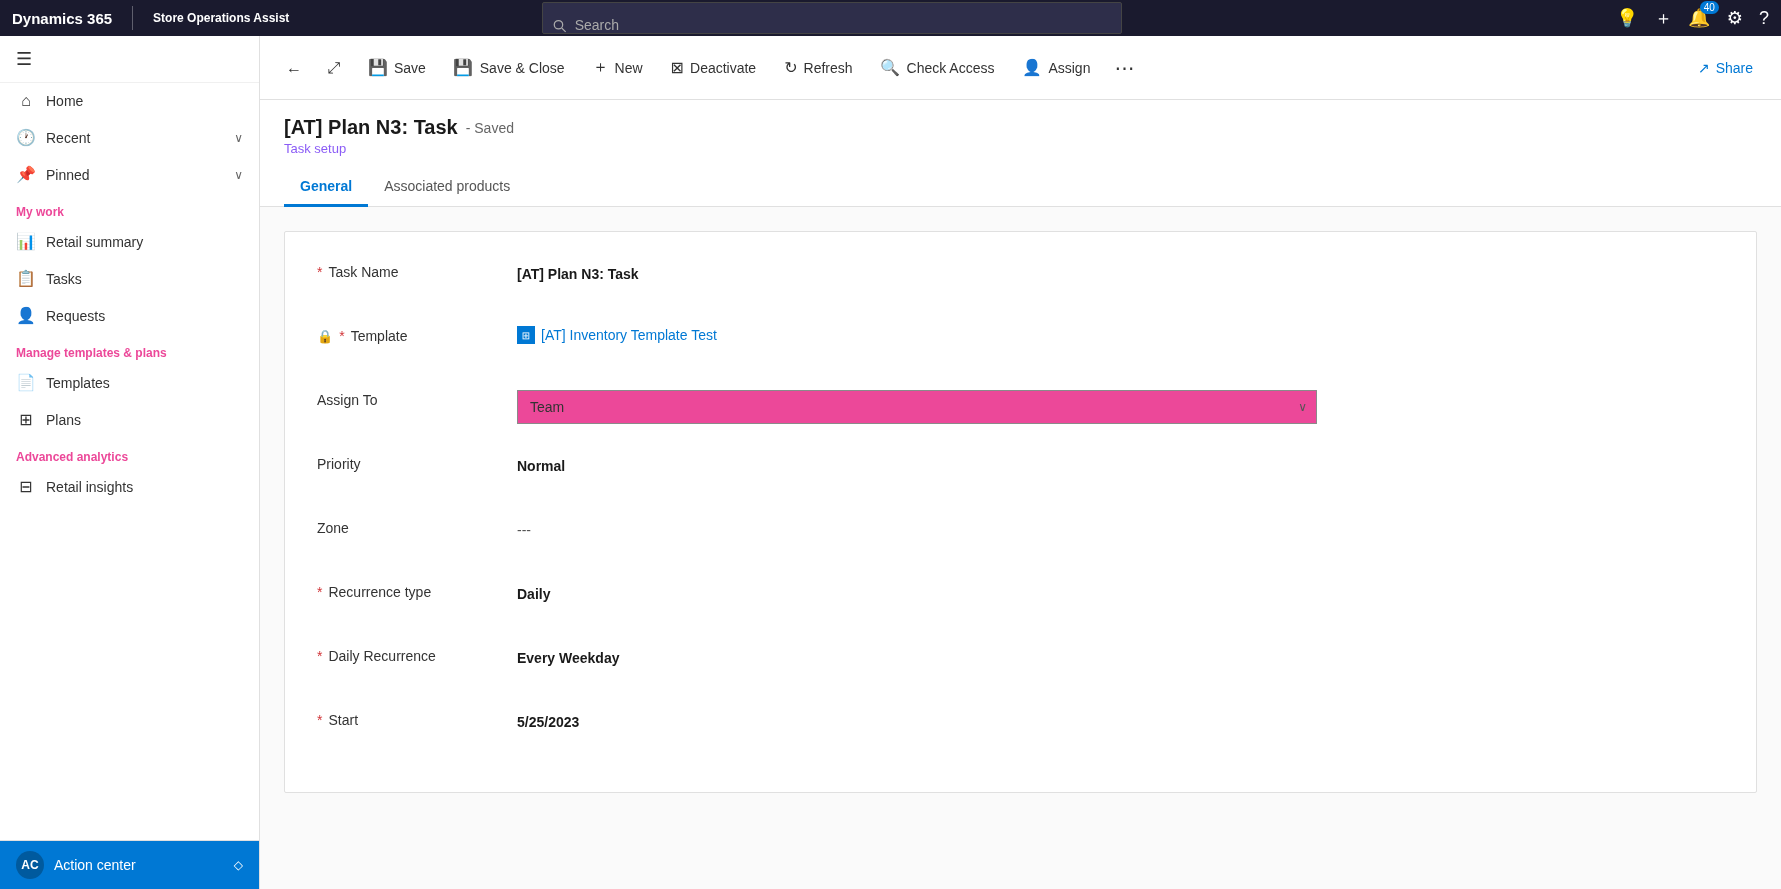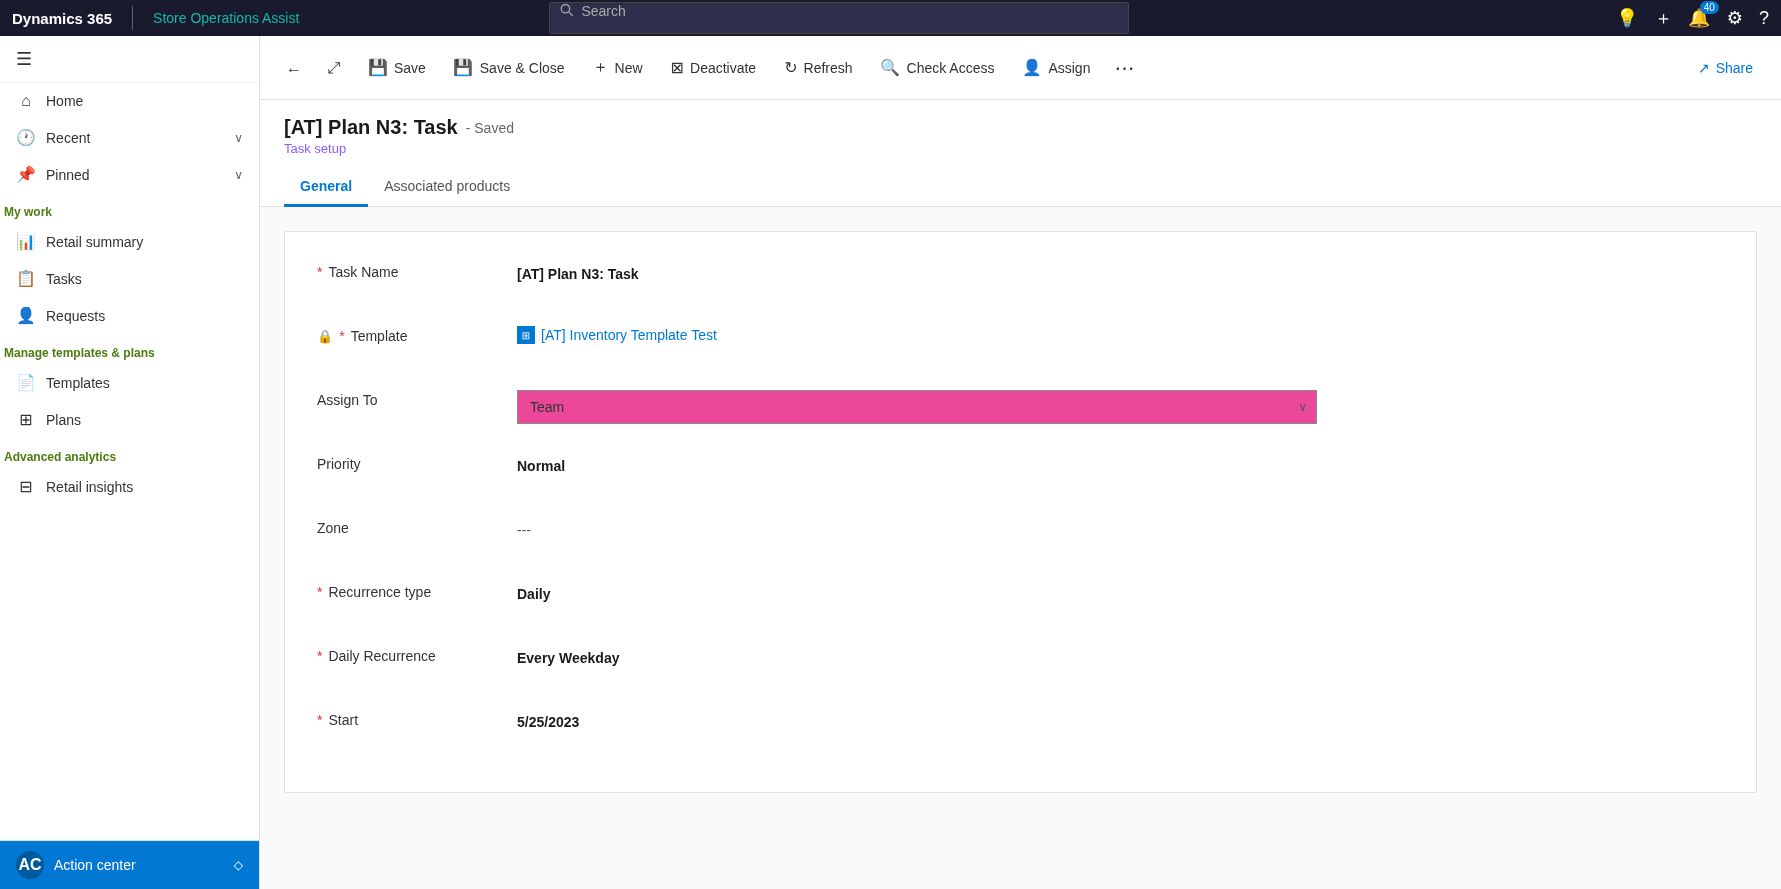--- a/index.html
+++ b/index.html
@@ -21,33 +21,34 @@
       font-size: 15px;
       white-space: nowrap;
     }
     .topbar-divider {
       width: 1px;
       height: 24px;
       background: rgba(255,255,255,0.3);
       margin: 0 8px;
     }
     .topbar-app {
-      color: #14b8a6;
-      font-size: 14px;
+      color: #ffffff;
+      font-size: 12px;
       white-space: nowrap;
+      font-weight: bold;
     }
     .topbar-search {
       flex: 1;
       max-width: 580px;
       margin: 0 auto;
       background: #2e2e4a;
       border: 1px solid #444;
       border-radius: 2px;
       display: flex;
-      align-items: flex-start;
+      align-items: flex-end;
       padding: 0 10px;
       gap: 8px;
       height: 32px;
     }
     .topbar-search input {
       background: transparent;
       border: none;
       outline: none;
       color: #ccc;
       font-size: 14px;
@@ -98,22 +99,22 @@
     }
     .sidebar-hamburger {
       padding: 12px 16px;
       cursor: pointer;
       font-size: 18px;
       color: #333;
       border-bottom: 1px solid #f0f0f0;
     }
     .sidebar-section-label {
       font-size: 12px;
-      color: #4d7c0f;
-      padding: 12px 4px 4px;
+      color: #ec4899;
+      padding: 12px 16px 4px;
       font-weight: 600;
       text-transform: none;
     }
     .sidebar-item {
       display: flex;
       align-items: center;
       gap: 10px;
       padding: 9px 16px;
       cursor: pointer;
       color: #333;
@@ -136,21 +137,21 @@
       cursor: pointer;
     }
     .action-center-avatar {
       width: 28px;
       height: 28px;
       background: #005a9e;
       border-radius: 50%;
       display: flex;
       align-items: center;
       justify-content: center;
-      font-size: 16px;
+      font-size: 12px;
       font-weight: 700;
       color: white;
       flex-shrink: 0;
     }
     .action-center-label { font-size: 14px; font-weight: 500; }
     .action-center-chevron { margin-left: auto; font-size: 12px; }
 
     
     .content-area {
       flex: 1;

